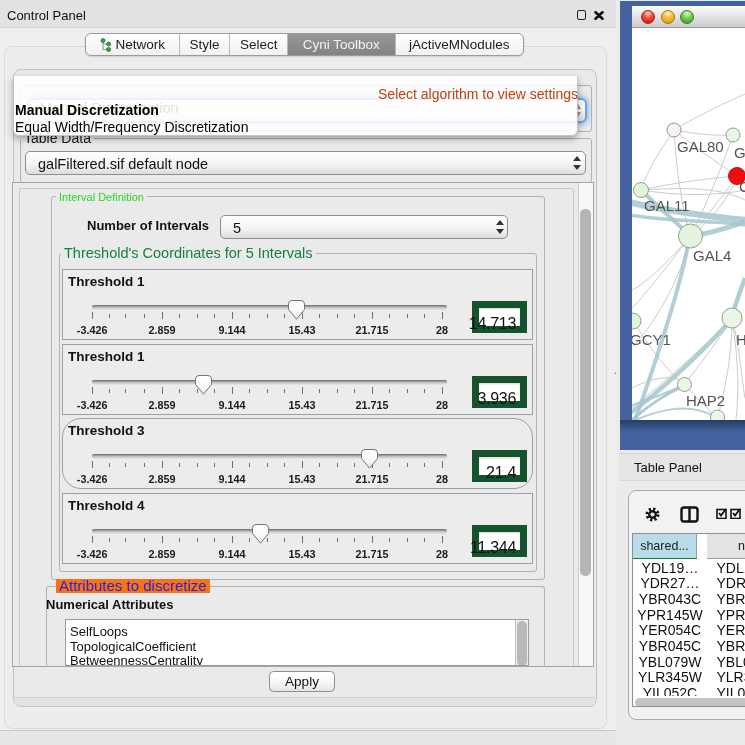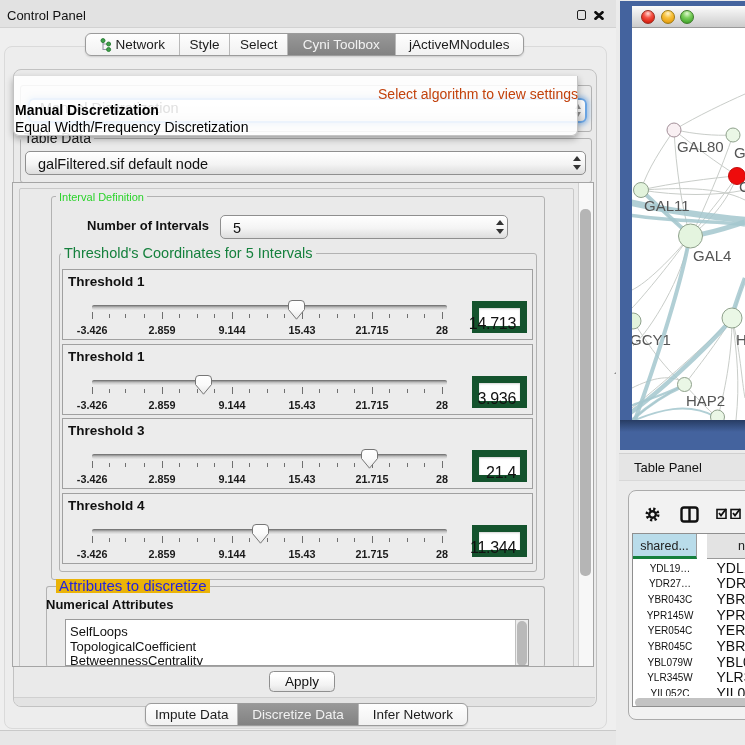--- a/index.html
+++ b/index.html
@@ -182,21 +182,21 @@
             <stop offset="0.5" stop-color="#fafafa"></stop>
             <stop offset="1" stop-color="#e8e8e8"></stop>
       </linearGradient>
         </defs>
       <path d="M4,0.5 L13,0.5 Q16.5,0.5 16.5,4 L16.5,9.5 L8.5,19.2 L0.5,9.5 L0.5,4 Q0.5,0.5 4,0.5 Z" fill="url(#thg1)" stroke="#767676" stroke-width="1"></path>
     </svg>
     <div class="vbox">
         <span>3.936</span>
       </div>
   </div>
-  <div class="tbox" style="top:418px;">
+  <div class="tbox" style="top:418px;border-radius:19px;">
     <div class="tt">Threshold 3</div>
     <div class="track"></div>
     <div class="tick" style="left:28.6px;top:42px;height:7px;"></div>
     <div class="tick" style="left:46.1px;top:43.5px;height:4px;"></div>
     <div class="tick" style="left:61.9px;top:43.5px;height:4px;"></div>
     <div class="tick" style="left:81.1px;top:43.5px;height:4px;"></div>
     <div class="tick" style="left:98.6px;top:42px;height:7px;"></div>
     <div class="tick" style="left:116.1px;top:43.5px;height:4px;"></div>
     <div class="tick" style="left:133.6px;top:43.5px;height:4px;"></div>
     <div class="tick" style="left:151.1px;top:43.5px;height:4px;"></div>
@@ -272,37 +272,32 @@
       </linearGradient>
         </defs>
       <path d="M4,0.5 L13,0.5 Q16.5,0.5 16.5,4 L16.5,9.5 L8.5,19.2 L0.5,9.5 L0.5,4 Q0.5,0.5 4,0.5 Z" fill="url(#thg3)" stroke="#767676" stroke-width="1"></path>
     </svg>
     <div class="vbox">
         <span>11.344</span>
       </div>
   </div>
 
   <div class="grp" style="left:46px;top:586px;width:499px;height:81px;border-bottom:none;"></div>
-  <div class="glabel" style="left:56px;top:579px;color:#2525dd;background:#eab308;font-size:15px;">Attributes to discretize</div>
+  <div class="glabel" style="left:56px;top:579px;color:#2525dd;background:#f97316;font-size:15px;">Attributes to discretize</div>
   <div class="abs bold t13" style="left:46px;top:597px;">Numerical Attributes</div>
   <div class="abs" style="left:65px;top:619px;width:464px;height:47px;background:#fff;border:1px solid #9b9b9b;box-sizing:border-box;overflow:hidden;">
     <div style="position:absolute;left:4px;top:5px;font-size:13px;color:#111;line-height:14.6px;">SelfLoops<br>TopologicalCoefficient<br>BetweennessCentrality</div>
     <div class="abs" style="right:0;top:0;width:12px;height:47px;background:#ededed;border-left:1px solid #c0c0c0;"></div>
     <div class="scroll-thumb" style="right:1px;top:1px;width:10px;height:45px;background:#b9b9b9;"></div>
   </div>
 
   <div class="abs" style="left:269px;top:671px;width:66px;height:21px;border:1px solid #8f8f8f;border-radius:4.5px;background:linear-gradient(#ffffff 20%,#f2f2f2 70%,#e3e3e3);box-sizing:border-box;text-align:center;">
     <span style="font-size:13.5px;color:#111;line-height:19px;">Apply</span>
   </div>
 
-  <div class="seg" style="left:145px;top:703px;width:323px;z-index:5;">
-    <div class="it" style="width:93px;">Impute Data</div>
-    <div class="it sel" style="width:121px;">Discretize Data</div>
-    <div class="it" style="width:109px;">Infer Network</div>
-  </div>
 
   <div class="abs" style="left:14px;top:697px;width:581px;height:9px;background:#e3e3e3;border-top:1px solid #d0d0d0;border-radius:0 0 7px 7px;box-sizing:border-box;"></div>
   <div class="abs" style="left:0;top:730px;width:616px;height:15px;background:#e7e7e7;border-top:1px solid #c9c9c9;box-sizing:border-box;"></div>
 
   <div class="abs" style="left:13px;top:76px;width:565px;height:60px;background:rgba(255,255,255,0.87);border:1px solid rgba(150,150,150,0.55);border-top:none;border-radius:0 0 6px 6px;box-shadow:0 3px 7px rgba(0,0,0,0.32);box-sizing:border-box;"></div>
   <div class="abs" style="left:13px;top:86px;width:565px;text-align:right;font-size:14px;color:#c2410c;">Select algorithm to view settings</div>
   <div class="abs" style="left:40px;top:100px;font-size:14.5px;color:#e0e0e0;">Manual Discretization</div>
   <div class="abs bold" style="left:15px;top:102px;font-size:14px;color:#000;">Manual Discretization</div>
   <div class="abs" style="left:15px;top:119px;font-size:14px;color:#000;">Equal Width/Frequency Discretization</div>
 
@@ -402,29 +397,29 @@
     <rect x="1" y="1.5" width="9" height="9" fill="none" stroke="#111" stroke-width="1.6"></rect>
     <path d="M3 5 L5 7.5 L10 1" stroke="#111" stroke-width="1.8" fill="none"></path>
   </svg>
   <svg class="abs" style="left:730px;top:508px;" width="12" height="11" viewBox="0 0 12 11">
     <rect x="1" y="1.5" width="9" height="9" fill="none" stroke="#111" stroke-width="1.6"></rect>
     <path d="M3 5 L5 7.5 L10 1" stroke="#111" stroke-width="1.8" fill="none"></path>
   </svg>
 
   <div class="abs" style="left:632px;top:533px;width:113px;height:174px;background:#fff;border:1px solid #8f8f8f;border-right:none;box-sizing:border-box;overflow:hidden;">
 
-    <div class="abs" style="left:0;top:0;width:64px;height:25px;background:#b9dcea;border-right:1px solid #9a9a9a;border-bottom:3px solid #15803d;box-sizing:border-box;text-align:center;">
+    <div class="abs" style="left:0;top:0;width:64px;height:25px;background:#b9dcea;border-right:1px solid #9a9a9a;border-bottom:1px solid #15803d;box-sizing:border-box;text-align:center;">
       <span style="font-size:12.5px;color:#222;line-height:24px;">shared...</span>
     </div>
     <div class="abs" style="left:74px;top:0;width:39px;height:25px;background:#e3e3e3;border-bottom:1px solid #9a9a9a;box-sizing:border-box;">
       <span style="position:absolute;left:31px;font-size:12.5px;color:#222;line-height:24px;">n</span>
     </div>
 
     <div class="abs" style="left:0;top:26px;width:113px;height:136px;overflow:hidden;">
-      <div class="abs" style="left:0;top:0.5px;width:74px;text-align:center;font-size:10px;color:#111;line-height:15.7px;">
+      <div class="abs" style="left:0;top:0.5px;width:74px;text-align:center;font-size:14px;color:#111;line-height:15.7px;">
         YDL19…<br>YDR27…<br>YBR043C<br>YPR145W<br>YER054C<br>YBR045C<br>YBL079W<br>YLR345W<br>YIL052C
       </div>
       <div class="abs" style="left:83.5px;top:0.5px;font-size:14px;color:#111;line-height:15.7px;">
         YDL1<br>YDR2<br>YBR0<br>YPR1<br>YER0<br>YBR0<br>YBL0<br>YLR3<br>YIL0
       </div>
     </div>
 
     <div class="abs" style="left:2px;top:163.5px;width:111px;height:9px;border-radius:4.5px 0 0 4.5px;background:#c3c3c3;"></div>
   </div>
 

